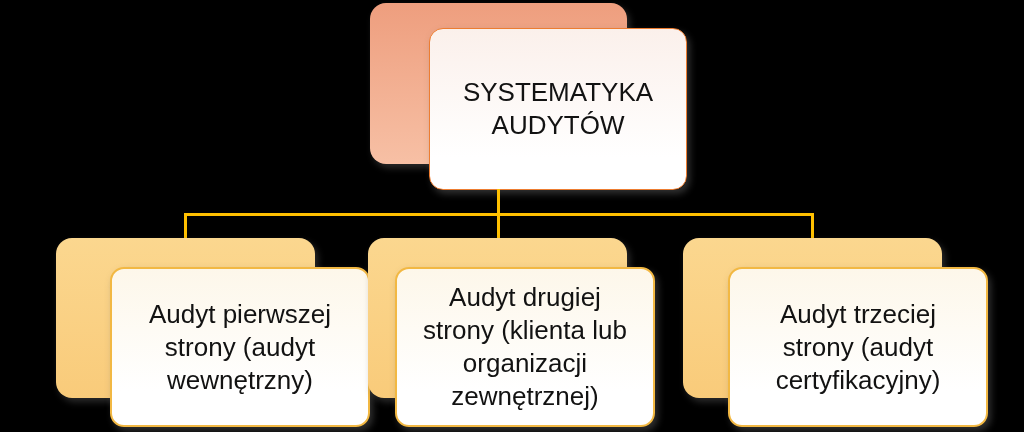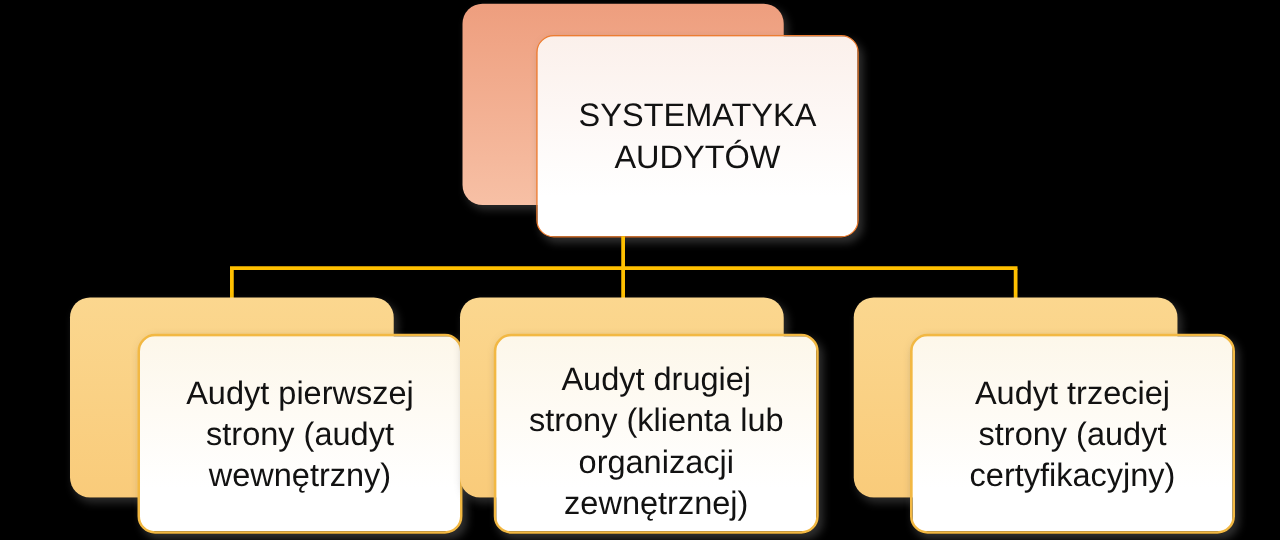--- a/index.html
+++ b/index.html
@@ -56,21 +56,21 @@
   .child-back {
     background: linear-gradient(180deg, var(--child-back-start) 0%, var(--child-back-end) 100%);
     width: 259px; height: 160px; top: 238px;
   }
   .child-card {
     border: 2px solid var(--child-border);
     background: linear-gradient(180deg, var(--child-fill-start) 0%, var(--child-fill-end) 78%);
     width: 260px; height: 160px; top: 267px;
   }
   .back-1 { left: 56px; }  .card-1 { left: 83px; margin-left: 27px; }
-  .back-2 { left: 368px; } .card-2 { left: 395px; align-items: flex-end; }
+  .back-2 { left: 368px; } .card-2 { left: 395px; }
   .back-3 { left: 683px; } .card-3 { left: 728px; }
   
   .connector {
     position: absolute;
     background: var(--connector, #FFC000);
   }
   .conn-v { width: 3px; }
   .conn-h { height: 3px; }
   .conn-root-stem  { left: 497px; top: 189px; height: 26px; }
   .conn-bar        { left: 184px; top: 213px; width: 630px; }

